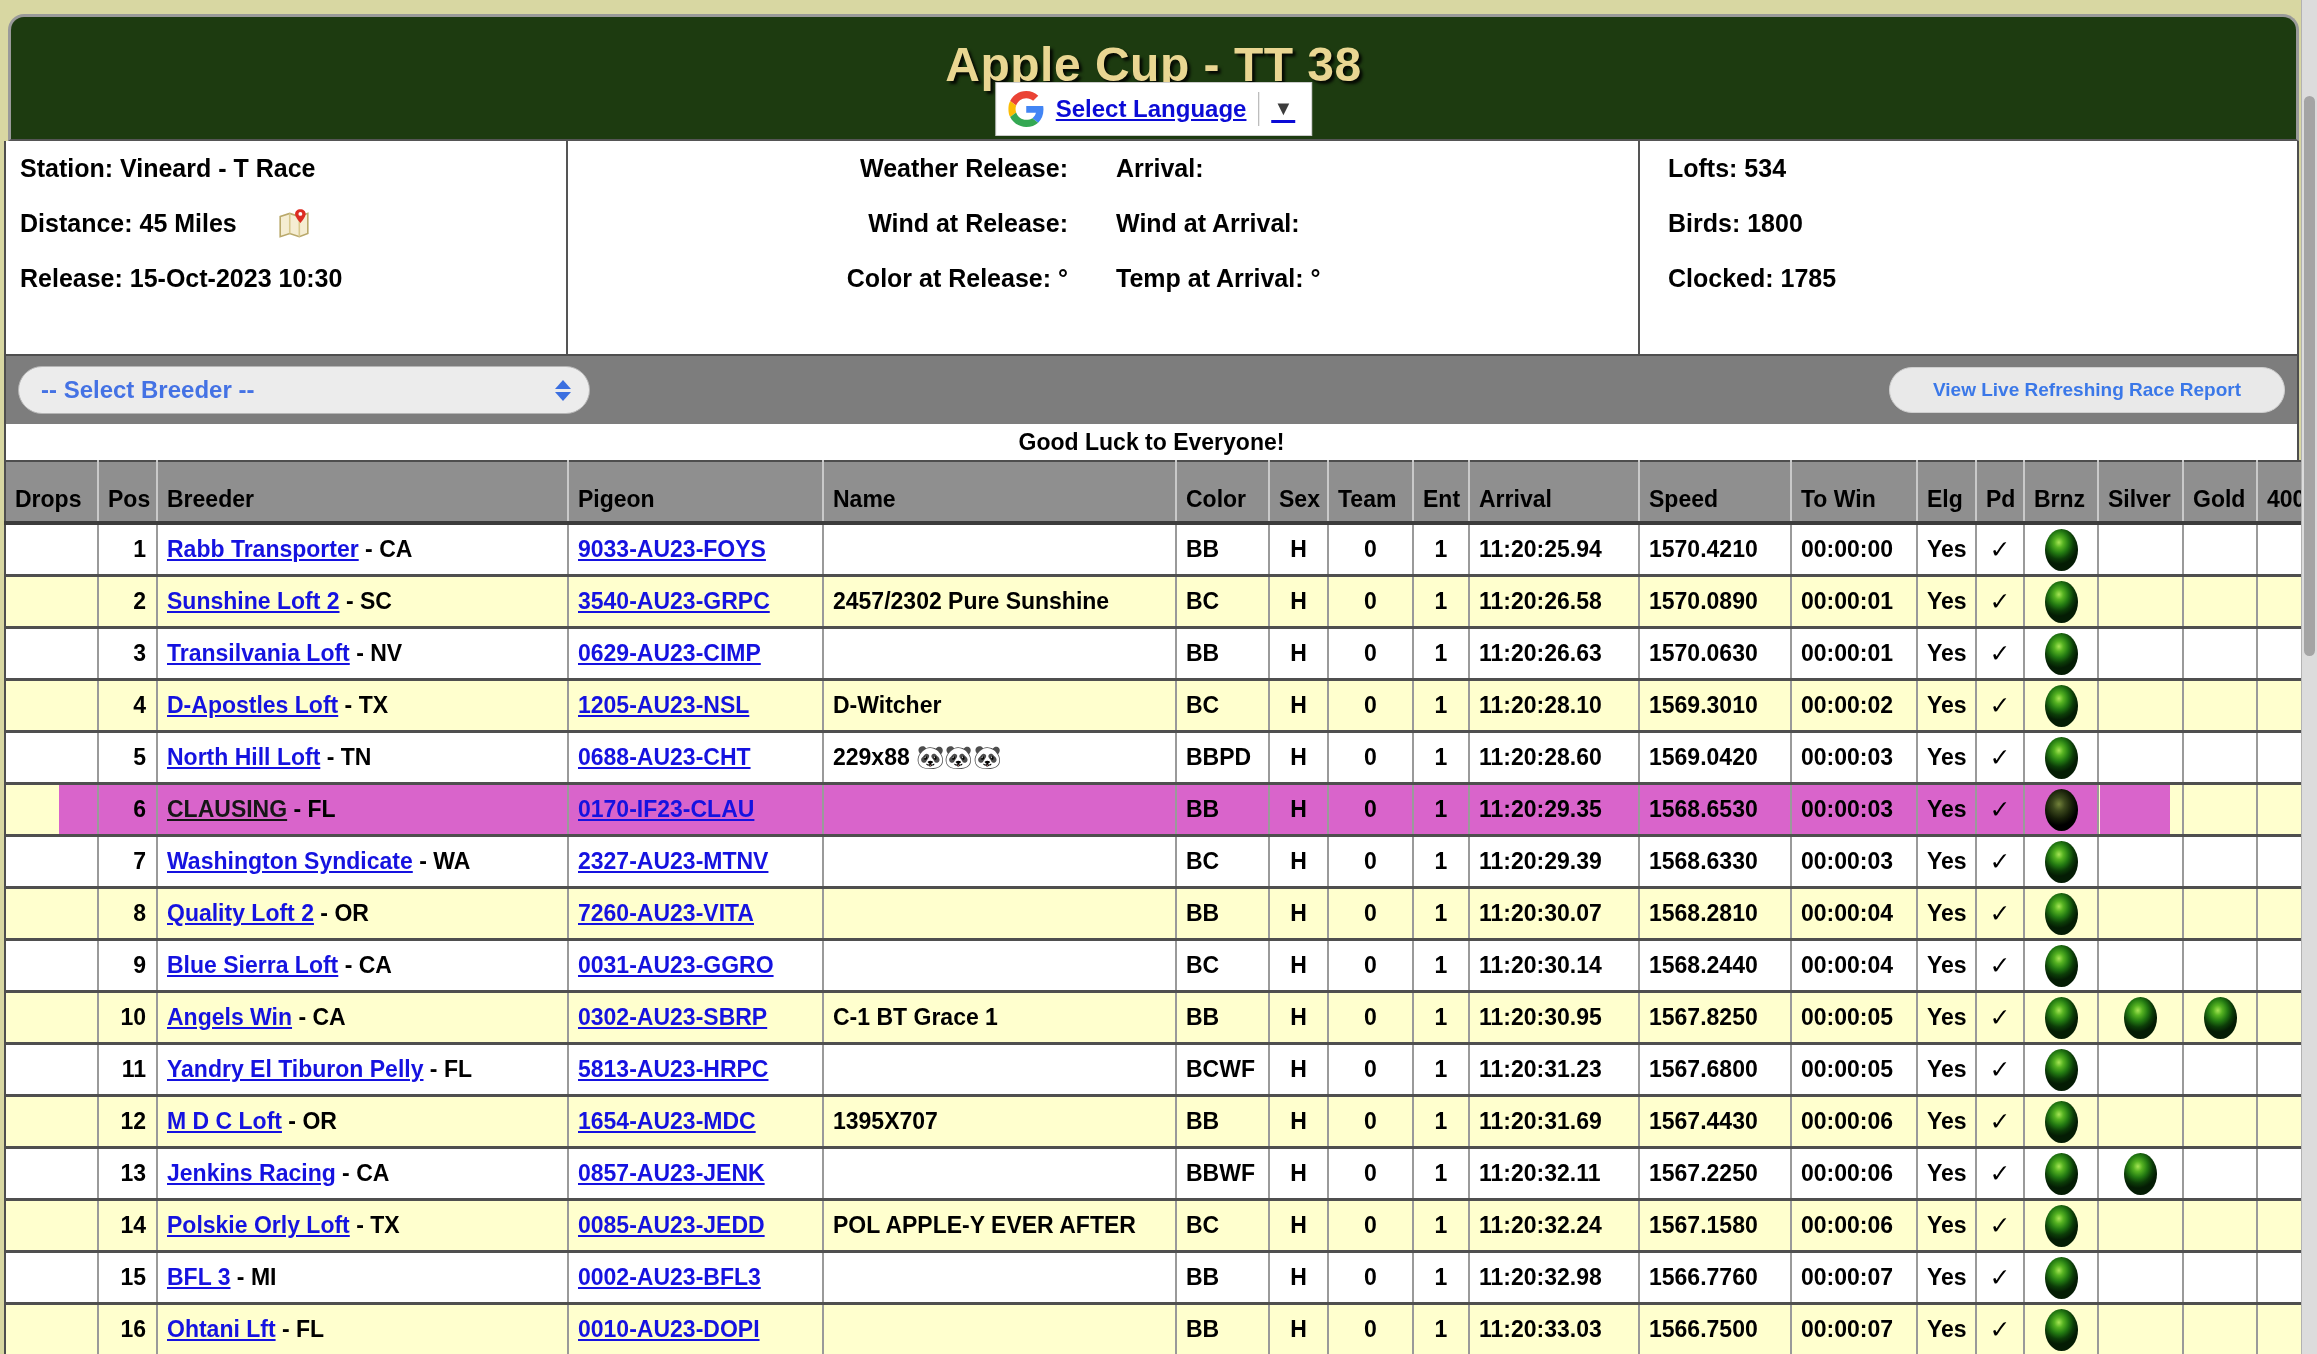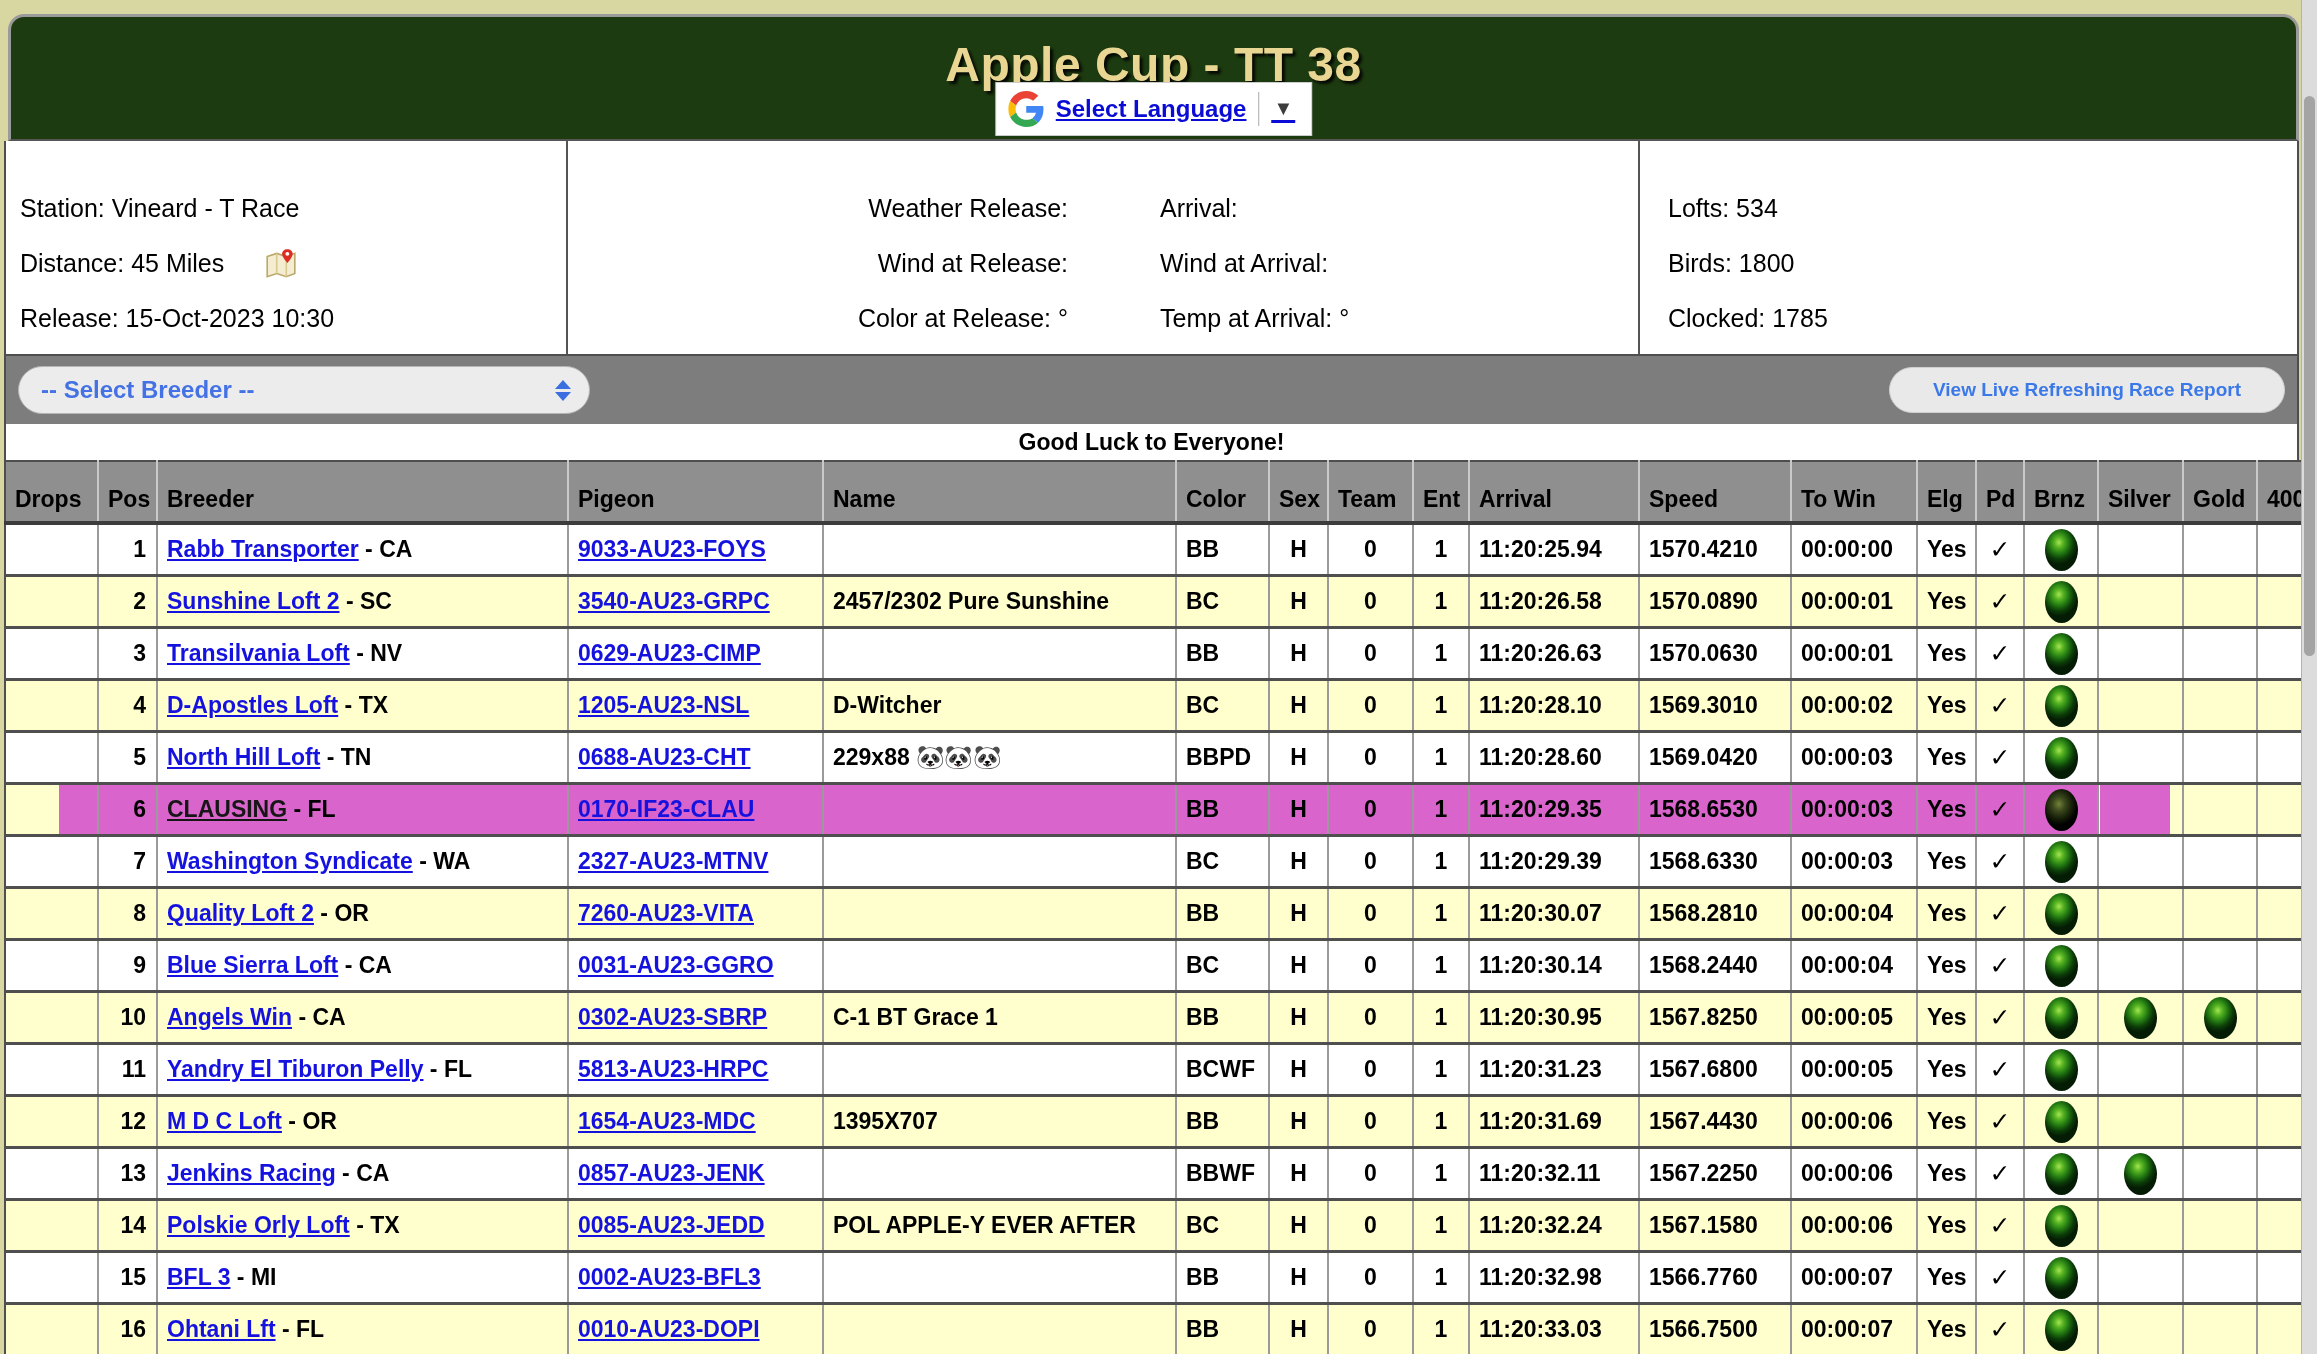--- a/index.html
+++ b/index.html
@@ -35,26 +35,26 @@
   .translate-arrow{
     font-size:20px;color:#3c3c3c;border-bottom:3px solid #0b0bd6;
     line-height:24px;padding:0 2px;
   }
   
   .info-strip{
     margin-left:4px;width:2295px;box-sizing:border-box;height:215px;
     background:#fff;border:2px solid #4e4e4e;border-top:none;
     display:flex;
   }
-  .info-panel{box-sizing:border-box;padding-top:40px;font-size:25px;font-weight:400;color:#000;}
+  .info-panel{box-sizing:border-box;font-size:25px;font-weight:700;color:#000;}
   .info-left{flex:0 0 562px;border-right:2px solid #555;padding-left:14px;}
   .info-mid{flex:0 0 1072px;border-right:2px solid #555;}
   .info-right{flex:1 1 auto;padding-left:28px;}
   .info-line{height:55px;display:flex;align-items:center;}
-  .weather-row{height:55px;display:flex;align-items:center;gap:44px;}
+  .weather-row{height:55px;display:flex;align-items:center;}
   .weather-row .w1{flex:0 0 500px;text-align:right;}
   .weather-row .w2{margin-left:48px;text-align:left;}
   .map-icon{width:34px;height:34px;margin-left:40px;}
   
   .toolbar{
     margin-left:4px;width:2295px;box-sizing:border-box;height:68px;
     background:#7d7d7d;border-left:2px solid #4e4e4e;border-right:2px solid #4e4e4e;
     display:flex;align-items:center;justify-content:space-between;padding:0 12px;font-weight:bold;
   }
   .select-pill{

